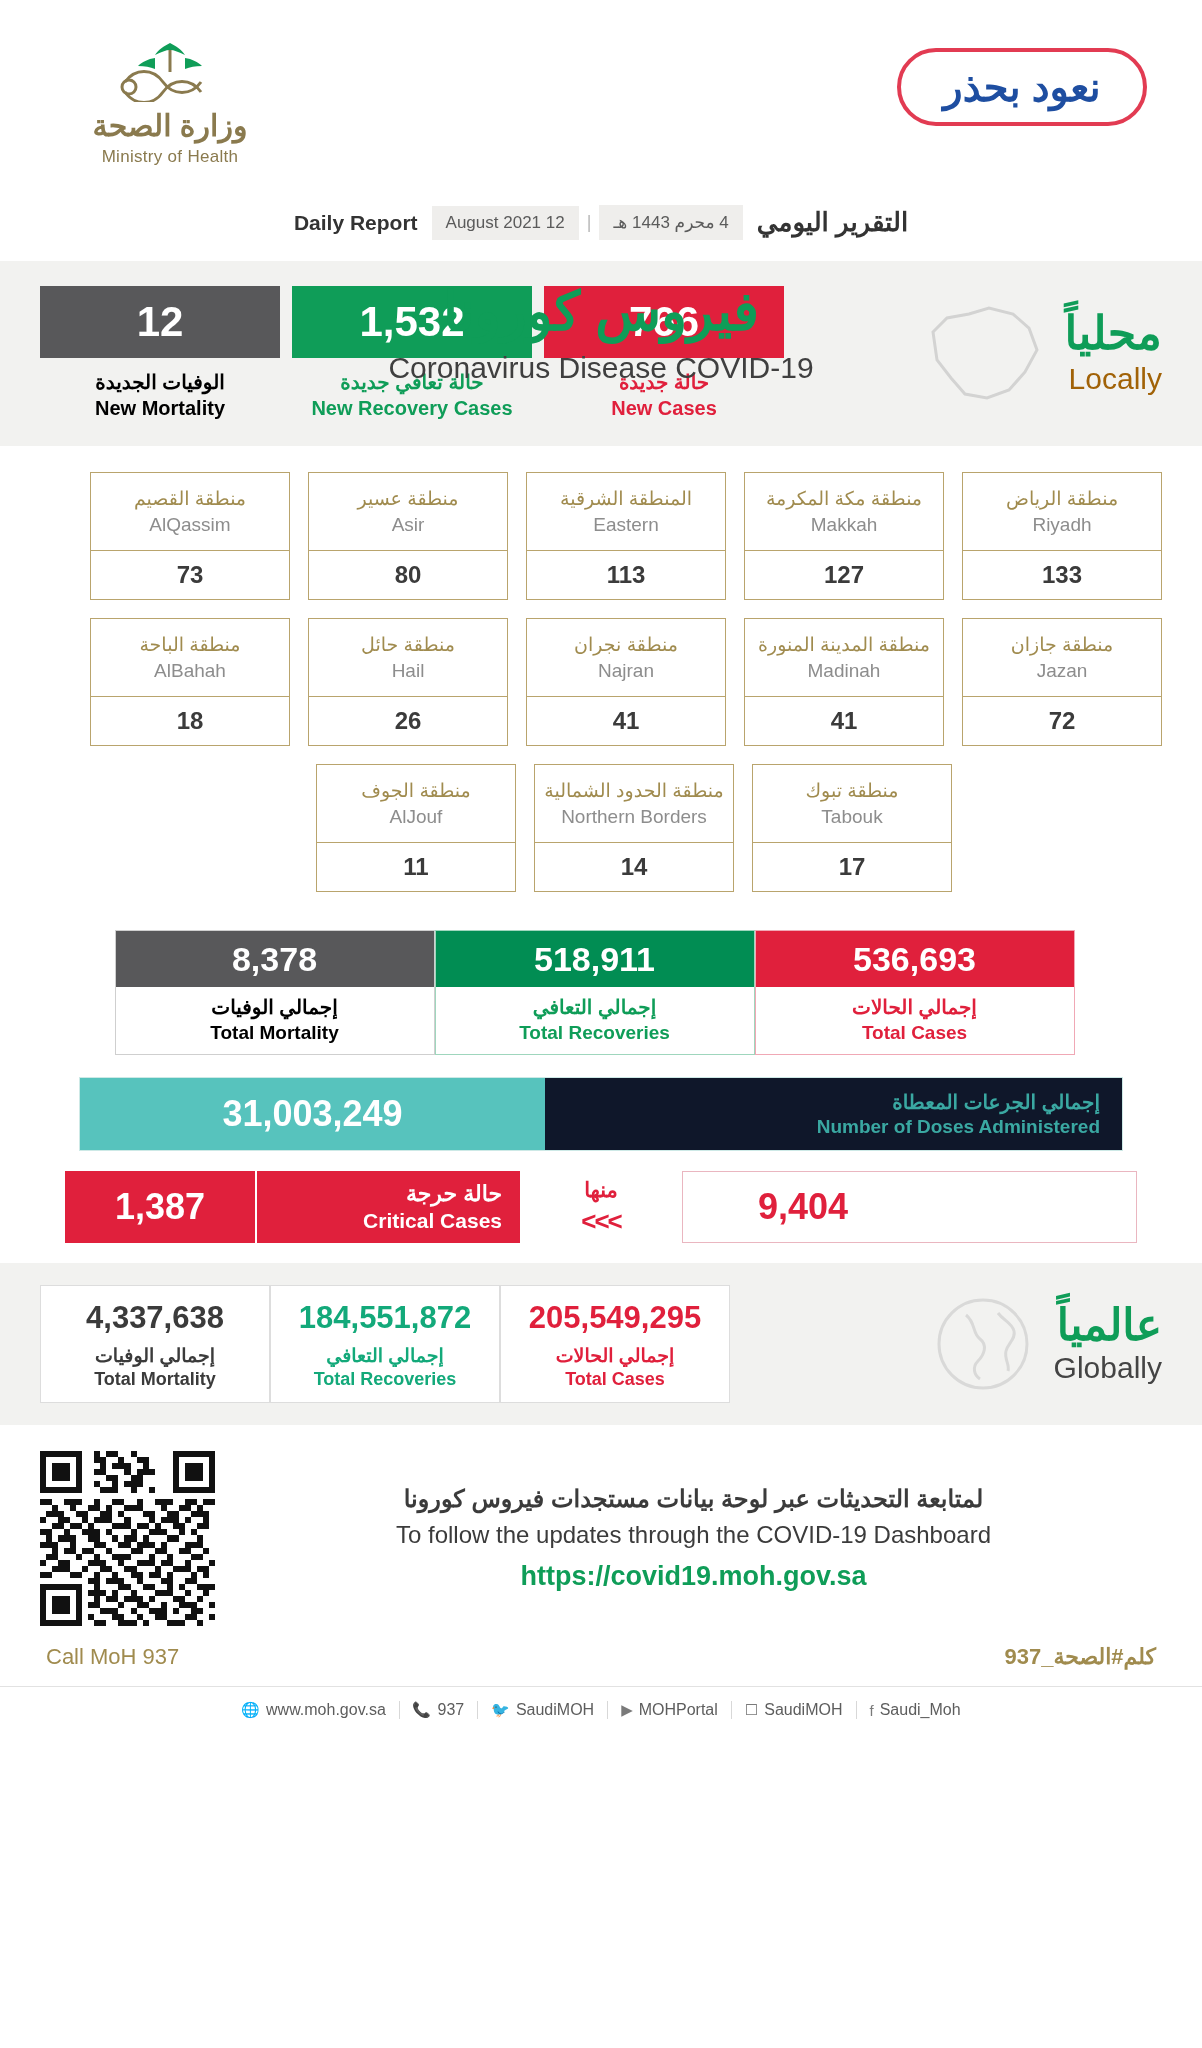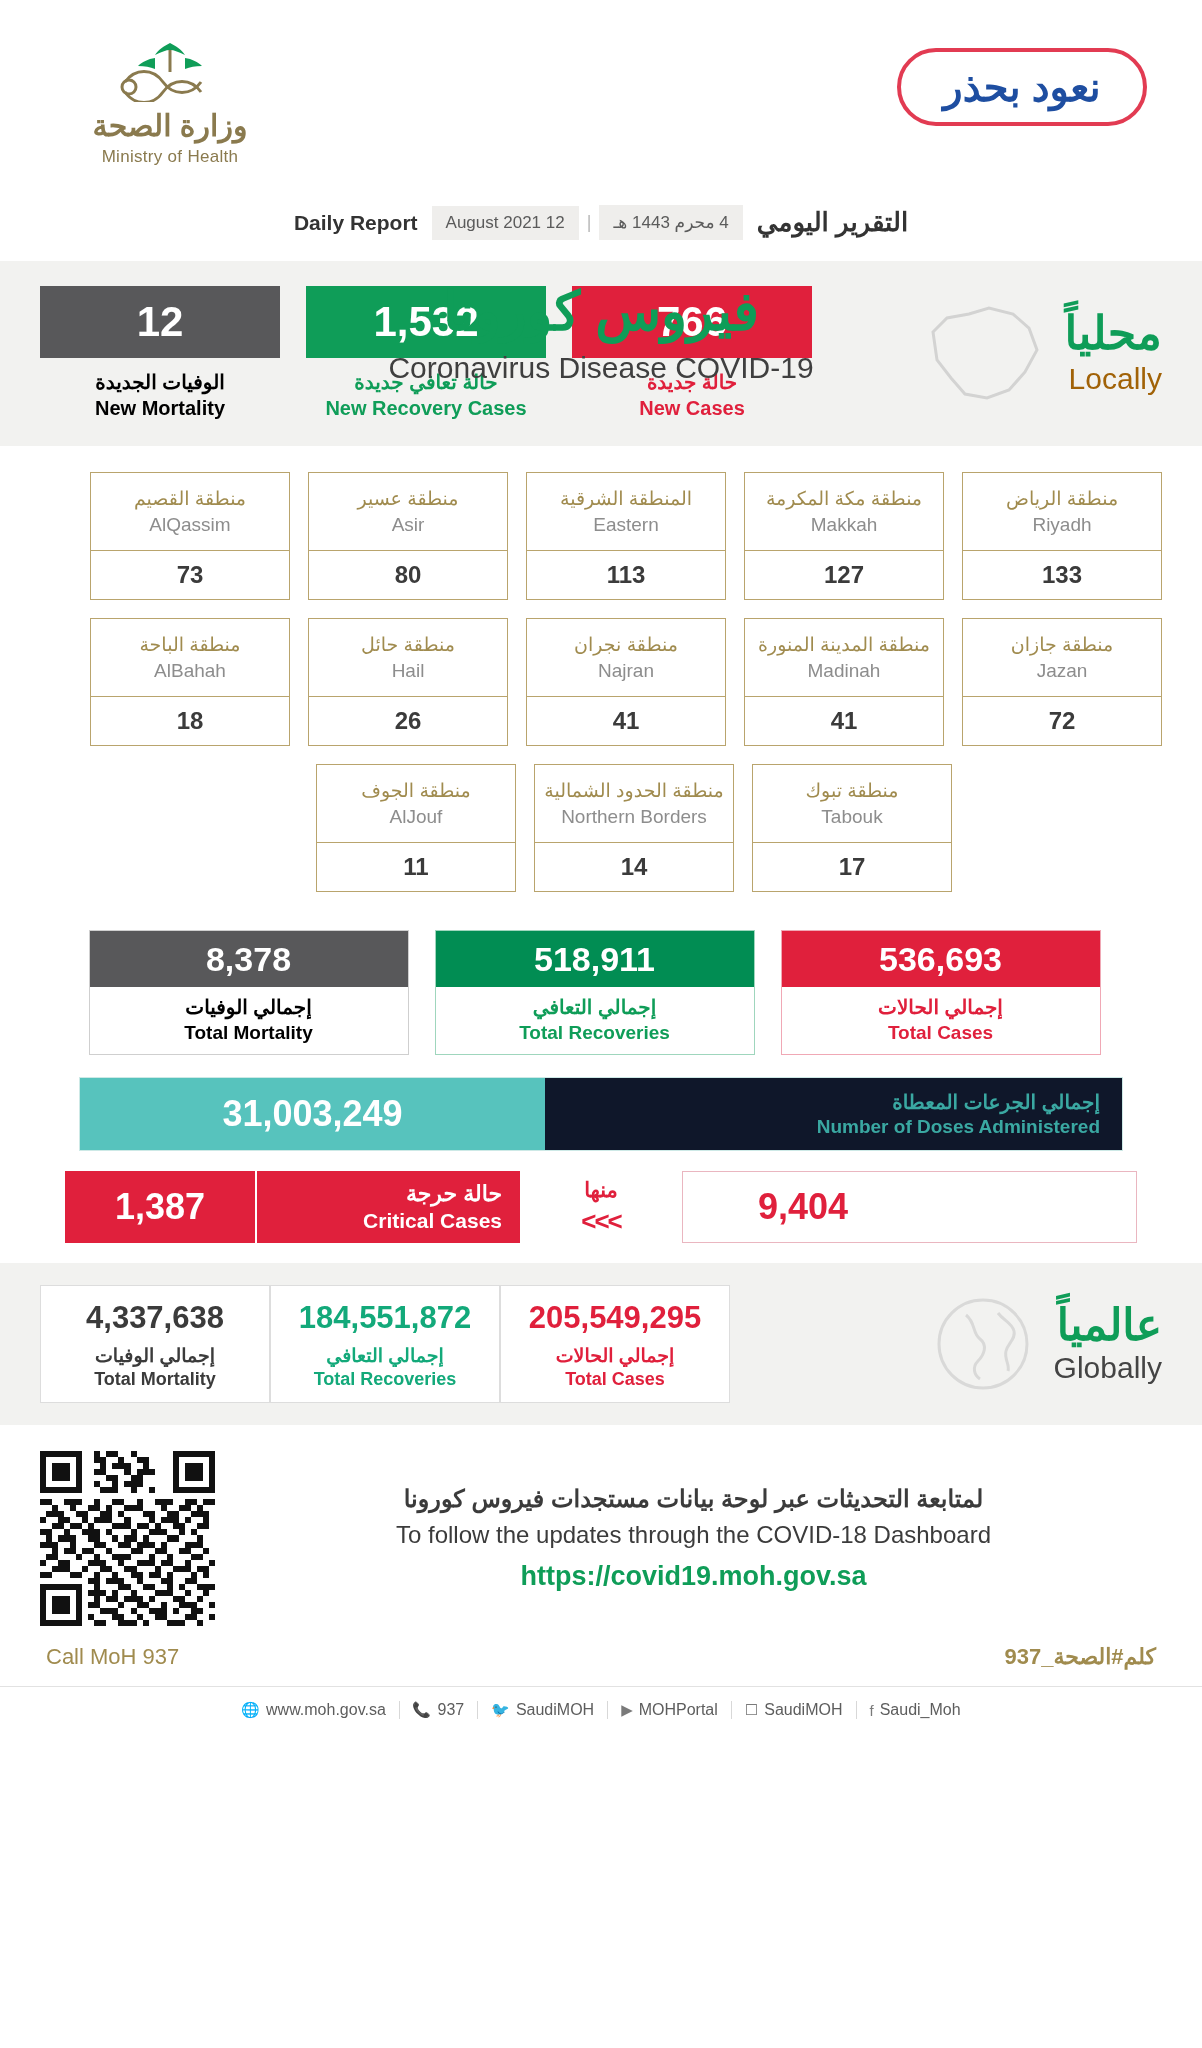--- a/index.html
+++ b/index.html
@@ -55,21 +55,21 @@
     background: #f2f2f0; margin-top: 26px; padding: 26px 40px 28px 40px;
     display: flex; align-items: center; justify-content: flex-end; gap: 0;
     height: 185px;
   }
   .local-label { display: flex; align-items: center; gap: 18px; margin-left: auto; }
   .ksa-map { width: 130px; height: 110px; opacity: .75; }
   .locally-txt { text-align: right; }
   .locally-ar { font-size: 46px; color: #0f9d58; font-weight: bold; direction: rtl; line-height: 1; }
   .locally-en { font-size: 30px; color: #a16207; margin-top: 6px; }
 
-  .stat-cards { display: flex; gap: 26px; align-items: flex-start; }
+  .stat-cards { display: flex; gap: 12px; align-items: flex-start; }
   .stat-card { width: 240px; text-align: center; }
   .stat-top {
     height: 72px; display: flex; align-items: center; justify-content: center;
     font-size: 42px; font-weight: bold; color: #fff;
   }
   .stat-top.gray { background: #58585a; }
   .stat-top.green { background: #0f9d58; }
   .stat-top.red { background: #e0203c; }
   .stat-ar { font-size: 20px; margin-top: 12px; direction: rtl; font-weight: bold; }
   .stat-en { font-size: 20px; margin-top: 3px; font-weight: bold; }
@@ -83,21 +83,21 @@
   .region-cell { width: 200px; border: 1px solid #b9a46d; background: #fff; }
   .region-name {
     height: 78px; display: flex; flex-direction: column; align-items: center; justify-content: center;
     border-bottom: 1px solid #b9a46d; padding: 4px 6px;
   }
   .region-ar { font-size: 19px; color: #a08b4e; direction: rtl; line-height: 1.25; text-align: center; }
   .region-en { font-size: 19px; color: #8d8d8d; margin-top: 4px; }
   .region-val { height: 48px; display: flex; align-items: center; justify-content: center; font-size: 24px; font-weight: bold; color: #3b3b3b; }
 
   
-  .totals { display: flex; justify-content: center; gap: 26px; padding: 16px 53px 6px 40px; }
+  .totals { display: flex; justify-content: center; padding: 16px 53px 6px 40px; }
   .total-card { width: 320px; text-align: center; border: 1px solid #ddd; }
   .total-top { height: 56px; display: flex; align-items: center; justify-content: center; font-size: 34px; font-weight: bold; color: #fff; }
   .total-top.gray { background: #58585a; }
   .total-top.green { background: #018d53; }
   .total-top.red { background: #e0203c; }
   .total-bottom { background: #fff; padding: 8px 4px 10px 4px; }
   .total-ar { font-size: 20px; font-weight: bold; direction: rtl; }
   .total-en { font-size: 19px; font-weight: bold; margin-top: 3px; }
   .b-gray { border-color: #cfcfcf; }
   .b-green { border-color: #9fd6bd; }
@@ -620,21 +620,21 @@
             <rect x="13" y="28" width="3" height="1"></rect>
             <rect x="17" y="28" width="1" height="1"></rect>
           <rect x="21" y="28" width="3" height="1"></rect>
             <rect x="26" y="28" width="1" height="1"></rect>
         </g>
       </svg>
     </div>
 
     <div class="follow">
       <div class="follow-ar">لمتابعة التحديثات عبر لوحة بيانات مستجدات فيروس كورونا</div>
-      <div class="follow-en">To follow the updates through the COVID-18 Dashboard</div>
+      <div class="follow-en">To follow the updates through the COVID-19 Dashboard</div>
       <div class="follow-url">https://covid19.moh.gov.sa</div>
     </div>
   </div>
 
   <div class="callbar">
     <div class="call-en">Call MoH 937</div>
     <div class="call-ar">كلم#الصحة_937</div>
   </div>
 
   <div class="social">

